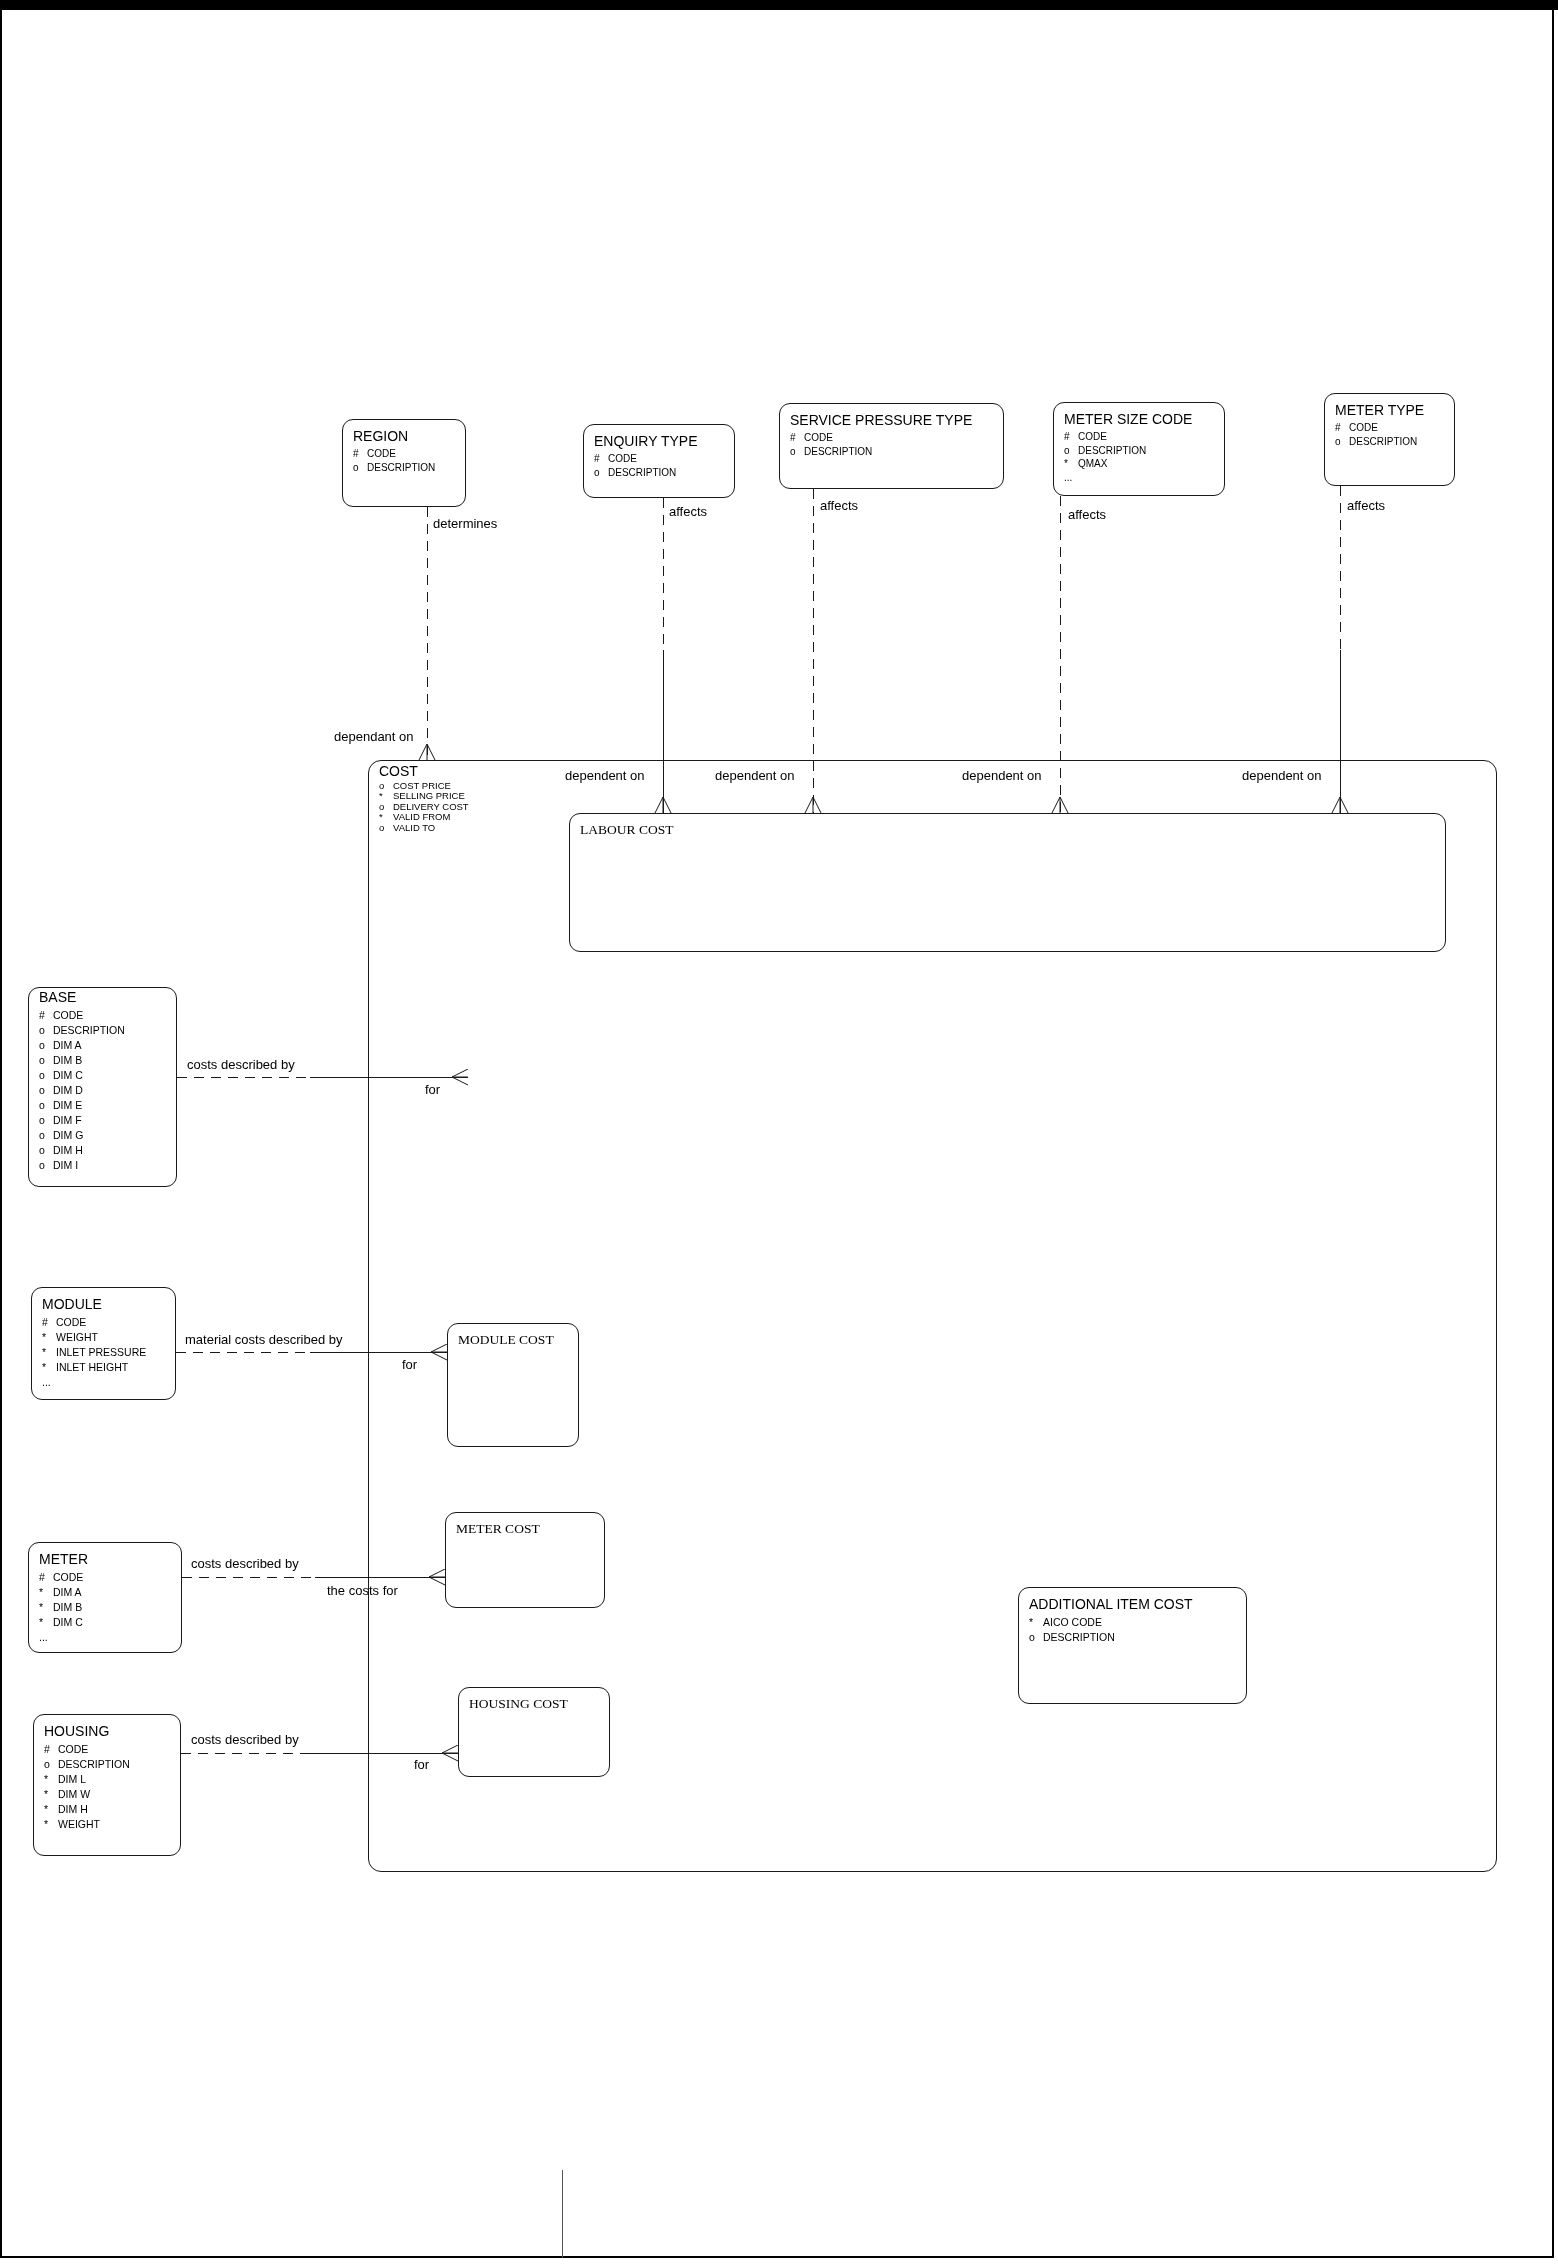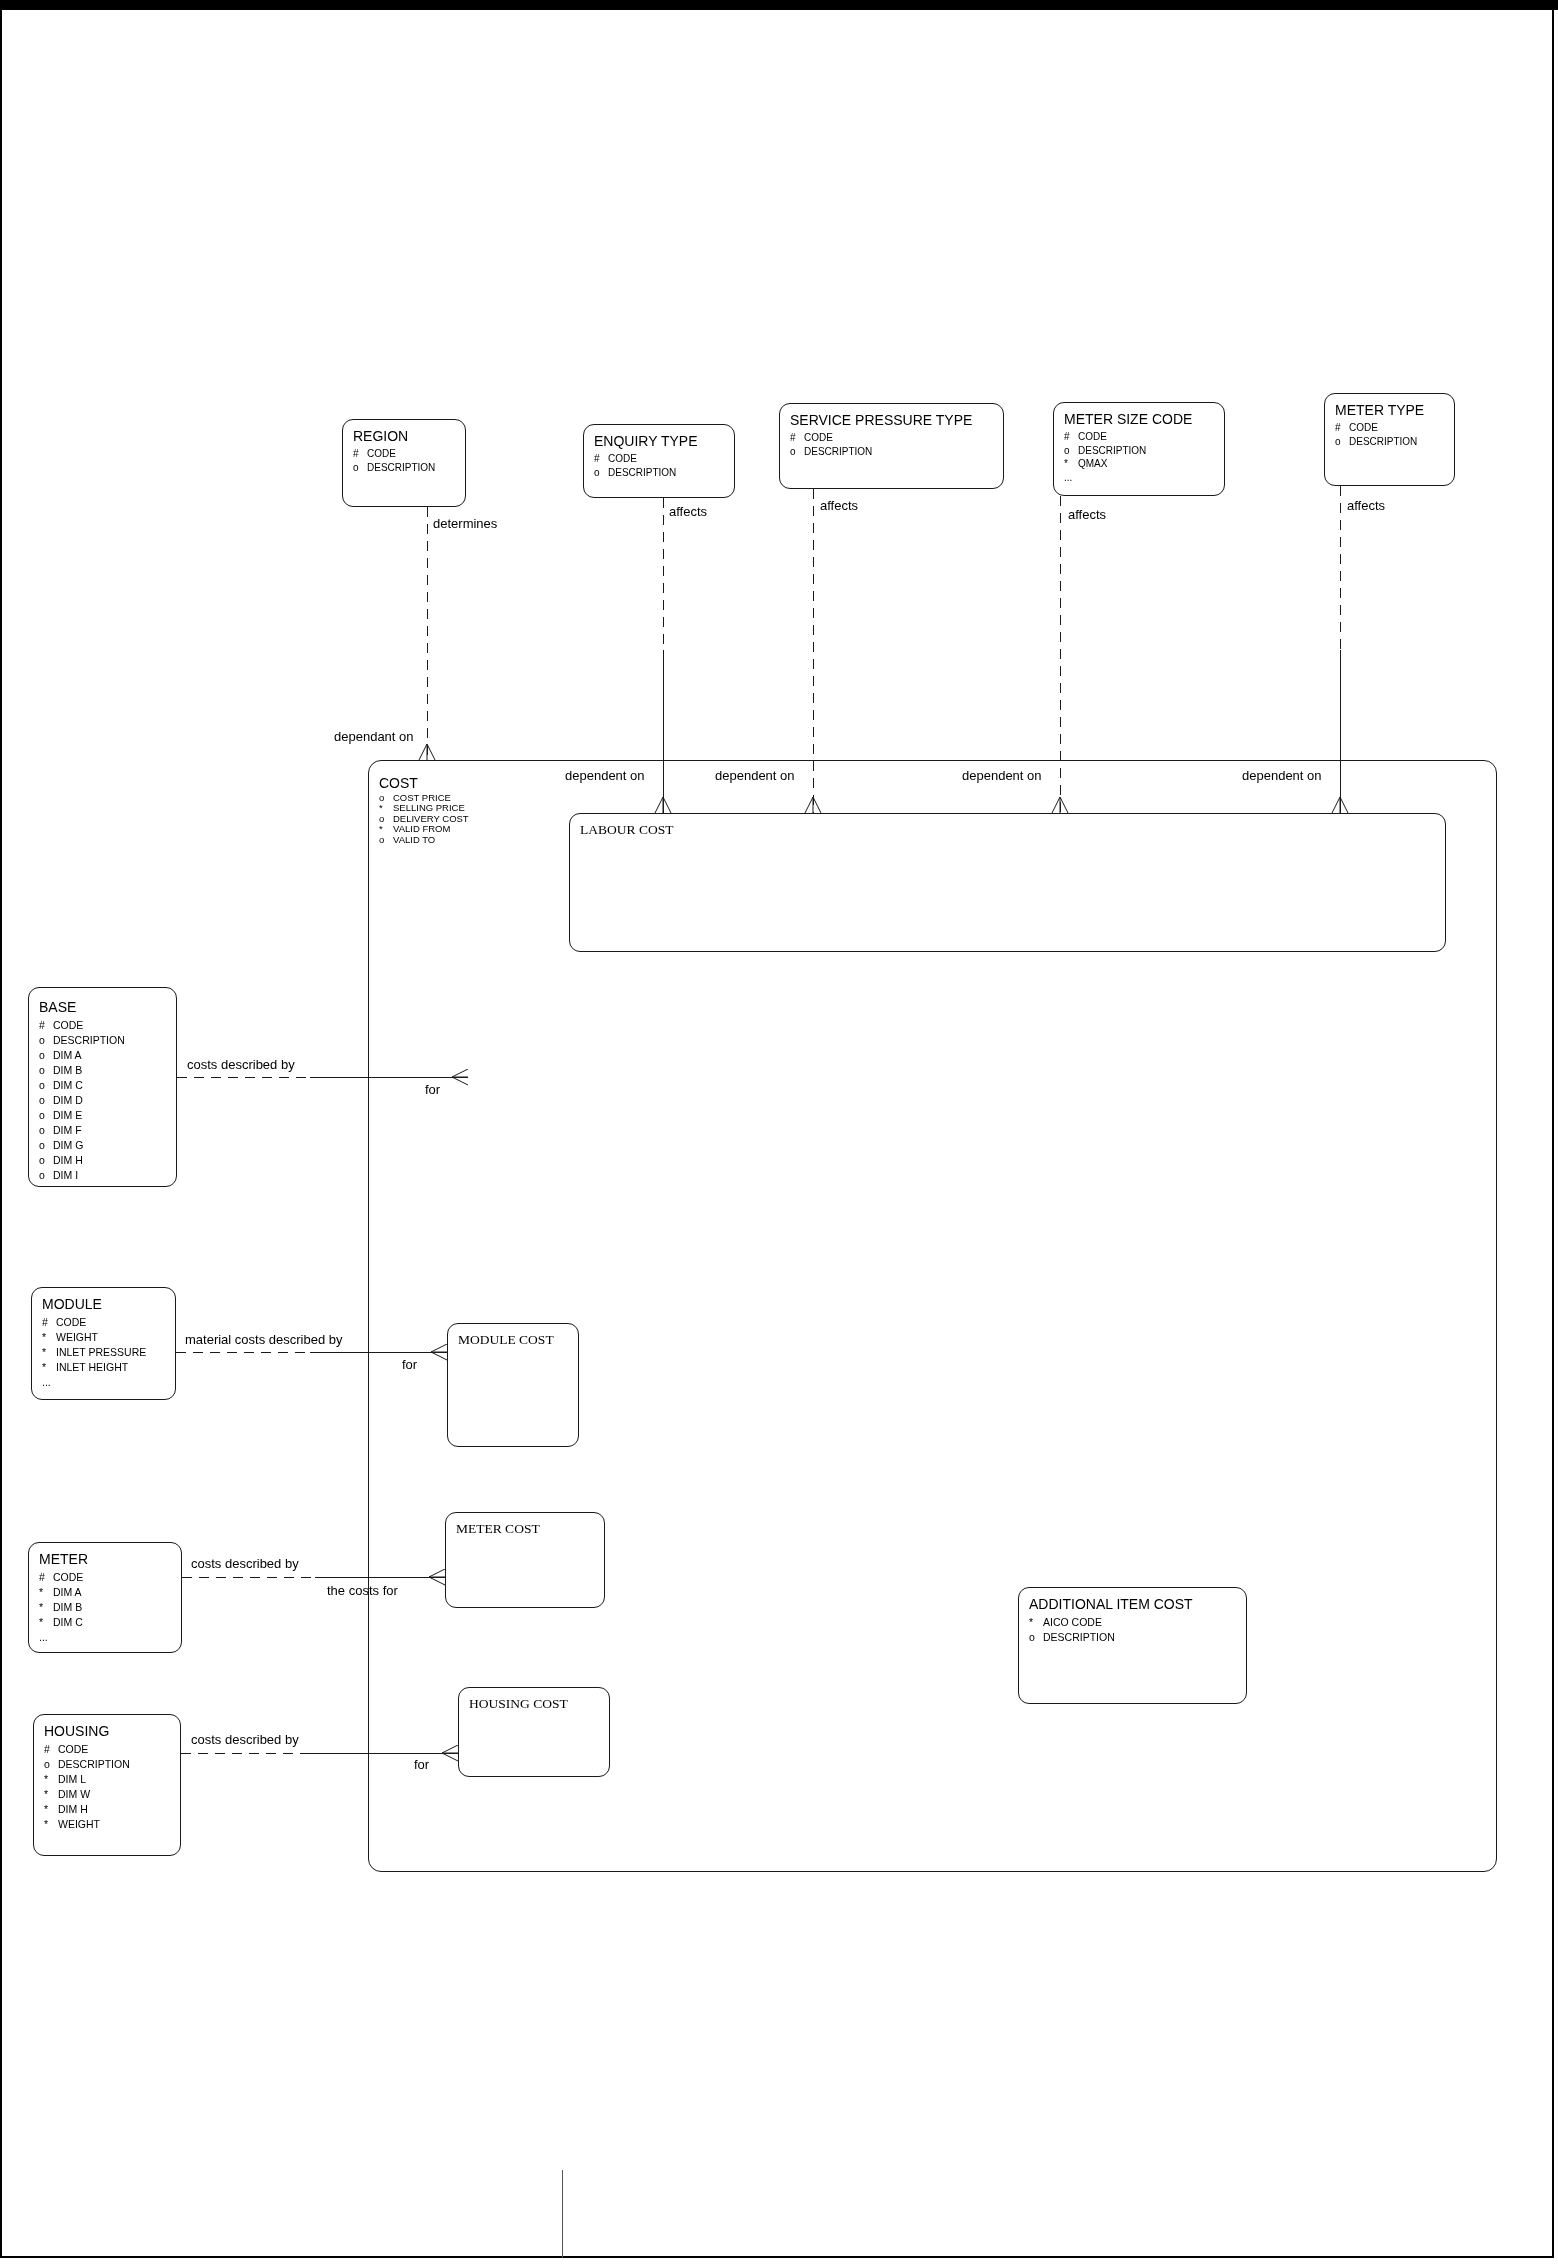--- a/index.html
+++ b/index.html
@@ -12,21 +12,21 @@
   .box{position:absolute;background:#fff;border:1px solid #1a1a1a;border-radius:11px;
        box-sizing:border-box;padding:8px 6px 0 10px;}
   .box .t{font-size:14px;white-space:nowrap;}
   .attrs{margin-top:3px;}
   .row{white-space:nowrap;}
   .row .m{display:inline-block;width:14px;}
   .attrs.sm{font-size:10px;line-height:13.5px;}
   .attrs.md{font-size:10.5px;line-height:15px;}
   .attrs.xs{font-size:9.5px;line-height:10.4px;margin-top:2px;}
   .box.sub .t{font-size:13.5px;font-family:Liberation Serif, serif;}
-  .box.big{padding-top:14px;}
+  .box.big{padding-top:2px;}
 
   .vdash{position:absolute;width:1px;background:repeating-linear-gradient(180deg,#1a1a1a 0 10px,transparent 10px 17px);}
   .vsolid{position:absolute;width:1px;background:#1a1a1a;}
   .hdash{position:absolute;height:1px;background:repeating-linear-gradient(90deg,#1a1a1a 0 10px,transparent 10px 17px);}
   .hsolid{position:absolute;height:1px;background:#1a1a1a;}
   .foot{position:absolute;}
   .lbl{position:absolute;font-size:13px;white-space:nowrap;}
 </style>
 </head>
 <body>
@@ -142,21 +142,21 @@
     <div class="t">HOUSING COST</div>
   </div>
   <div class="box" style="left:1018px;top:1587px;width:229px;height:117px;">
     <div class="t">ADDITIONAL ITEM COST</div>
     <div class="attrs md">
         <div class="row"><span class="m">*</span><span>AICO CODE</span></div>
         <div class="row"><span class="m">o</span><span>DESCRIPTION</span></div>
       </div>
   </div>
 
-  <div class="box" style="left:28px;top:987px;width:149px;height:200px;padding-top:11px;">
+  <div class="box" style="left:28px;top:987px;width:149px;height:200px;padding-top:1px;">
     <div class="t">BASE</div>
     <div class="attrs md">
         <div class="row"><span class="m">#</span><span>CODE</span></div>
         <div class="row"><span class="m">o</span><span>DESCRIPTION</span></div>
         <div class="row"><span class="m">o</span><span>DIM A</span></div>
         <div class="row"><span class="m">o</span><span>DIM B</span></div>
         <div class="row"><span class="m">o</span><span>DIM C</span></div>
         <div class="row"><span class="m">o</span><span>DIM D</span></div>
         <div class="row"><span class="m">o</span><span>DIM E</span></div>
         <div class="row"><span class="m">o</span><span>DIM F</span></div>

